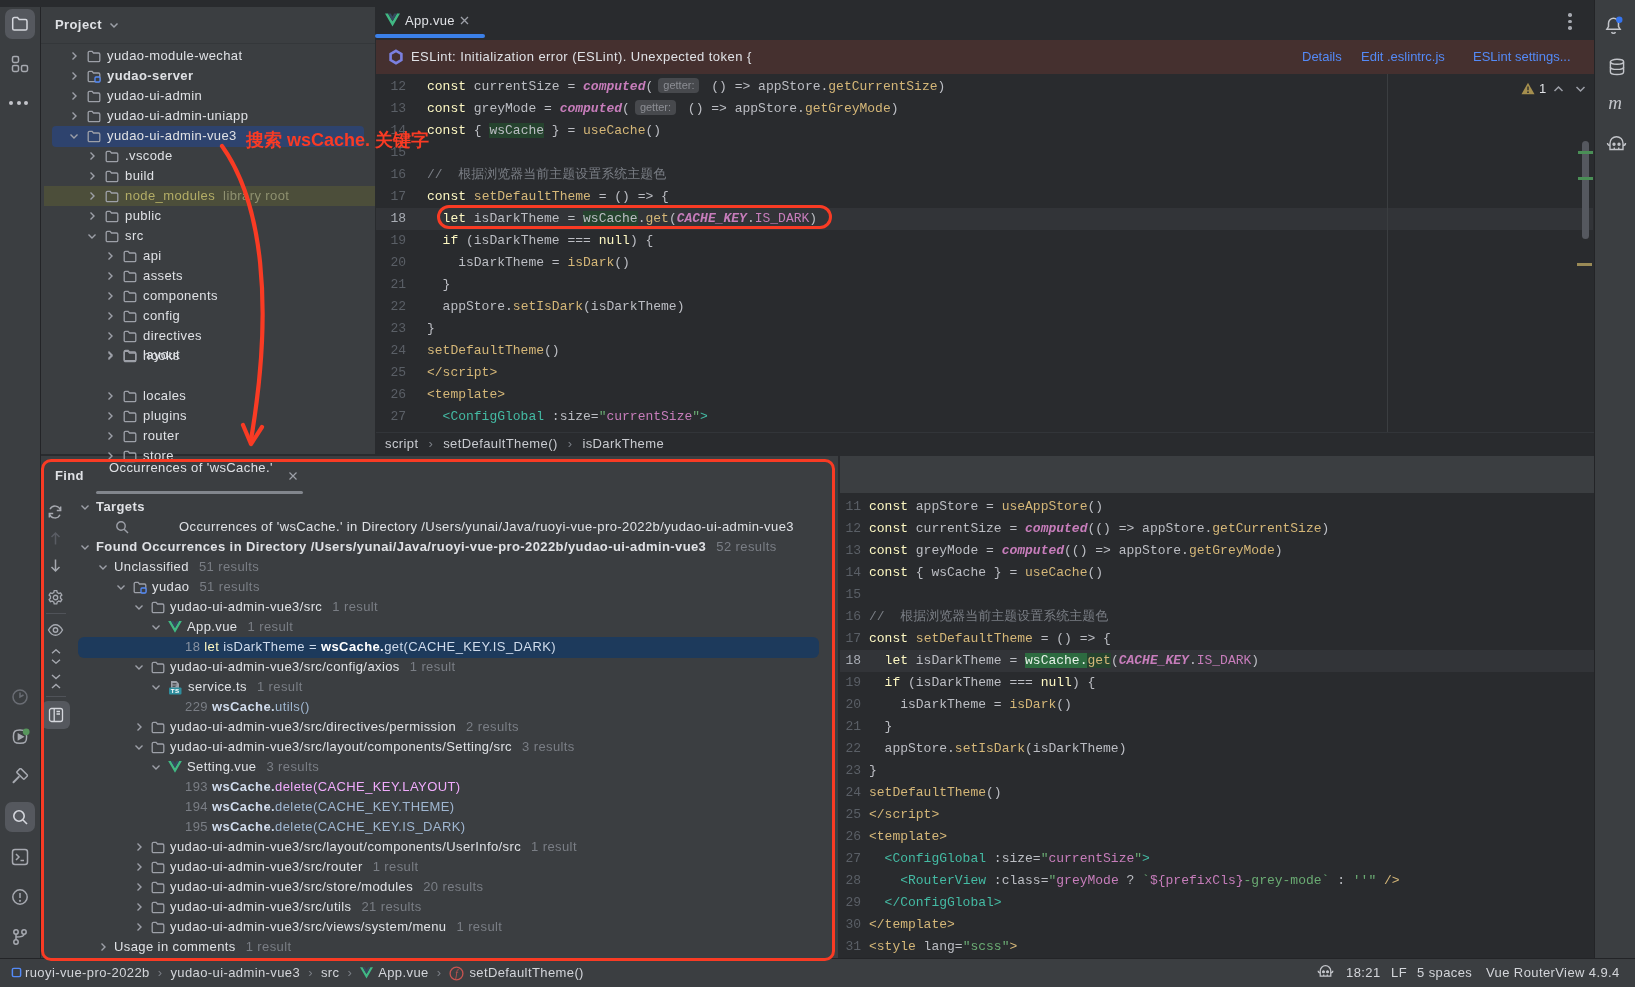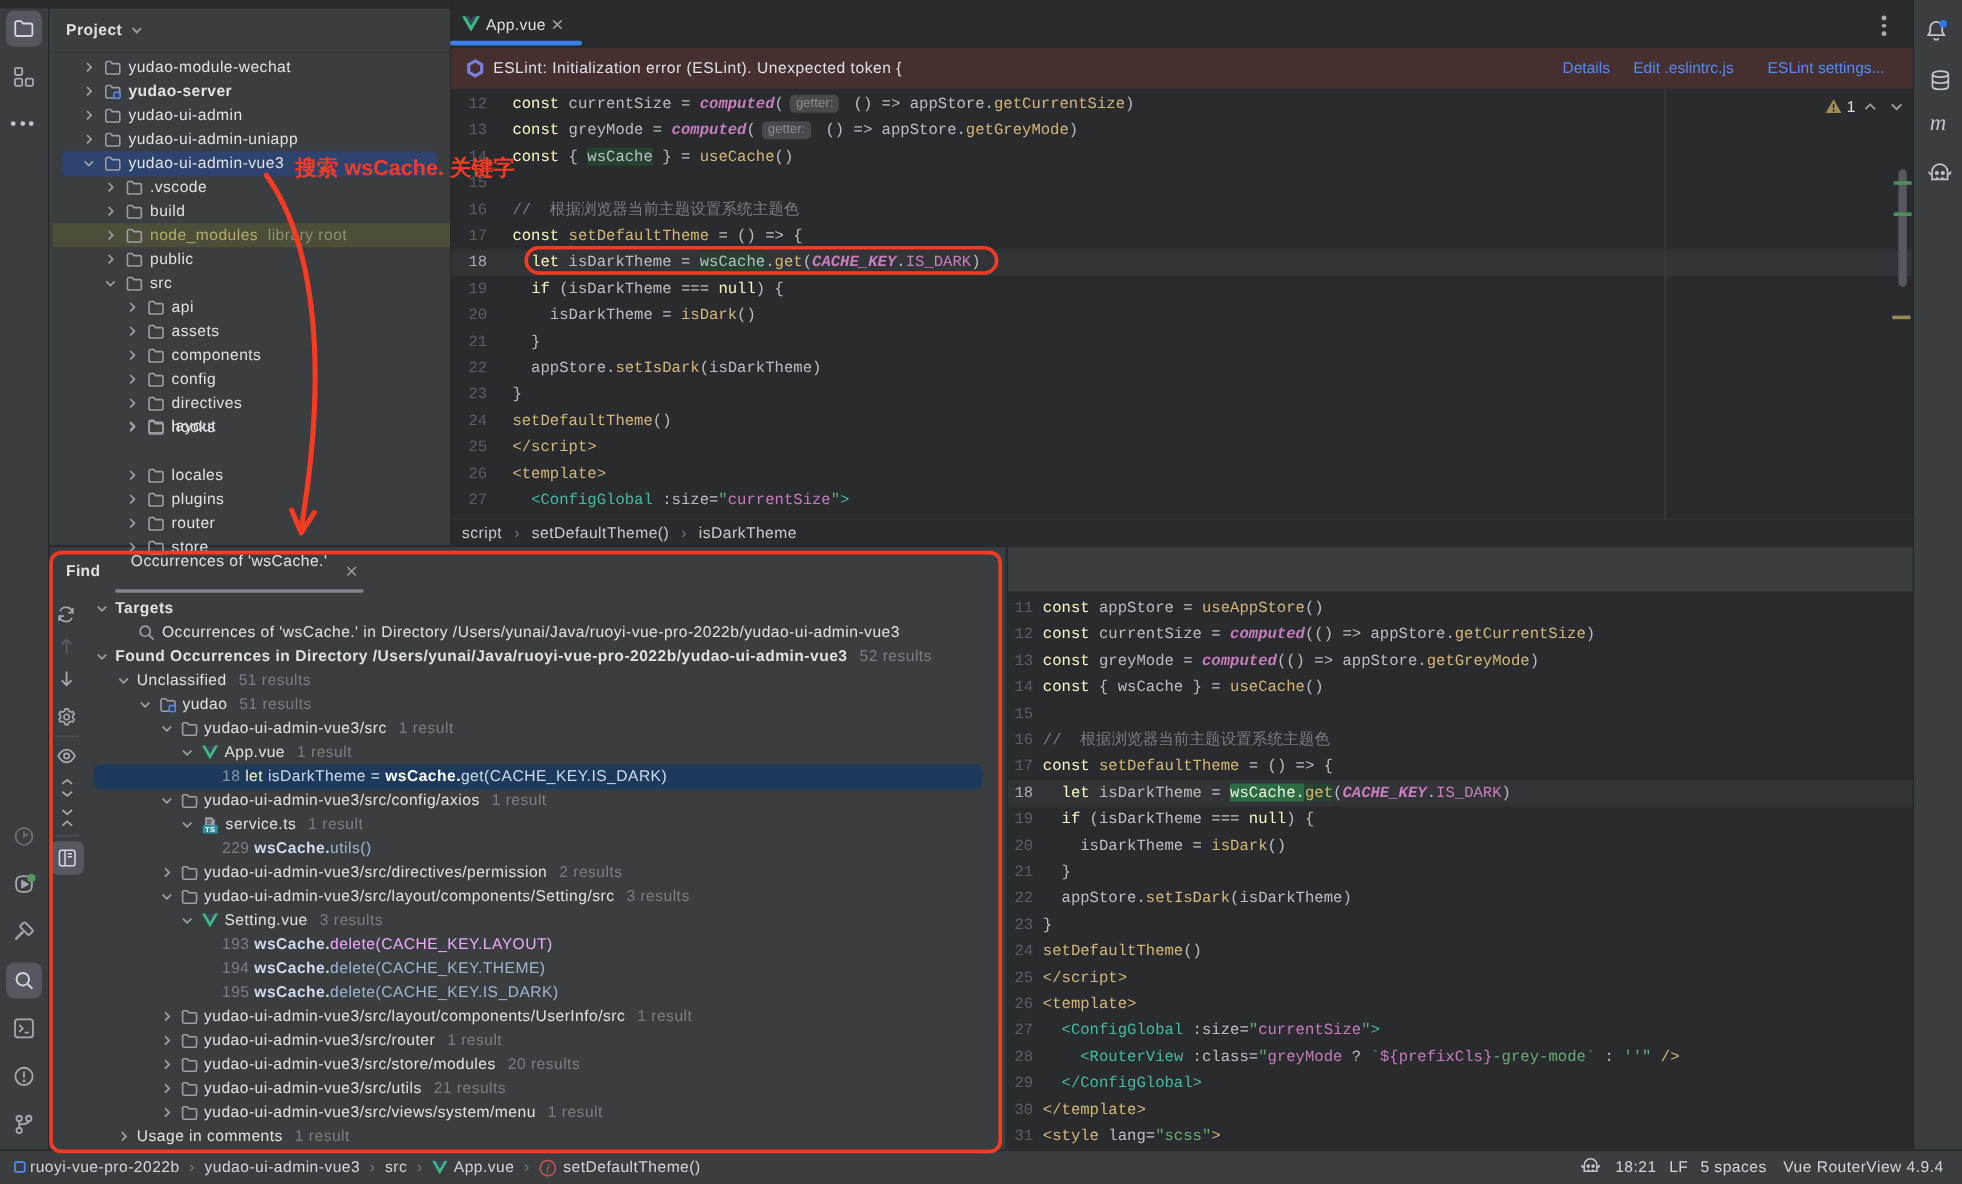--- a/index.html
+++ b/index.html
@@ -435,21 +435,21 @@
     </svg>
 
     <div class="abs" style="left:78px;top:637px;width:741px;height:21px;background:#1d3a5c;border-radius:6px;"></div>
     <div id="ftree">
         <div class="row" style="left:79px;top:497px;">
           <svg class="ic" width="12" height="12" viewBox="0 0 12 12" fill="none" stroke="#9da0a8" stroke-width="1.4">
             <path d="M2.5 4.5 6 8l3.5-3.5"></path>
           </svg>
           <span style="white-space:pre"><span class="b" style="margin-left:5px">Targets</span></span>
         </div>
-        <div class="row" style="left:115px;top:517px;">
+        <div class="row" style="left:115px;top:517px;gap:44px;">
           <svg class="ic" width="14" height="14" viewBox="0 0 14 14" fill="none" stroke="#9da0a8" stroke-width="1.4">
             <circle cx="6" cy="6" r="4.2"></circle>
             <path d="M9.2 9.2 13 13"></path>
           </svg>
           <span style="white-space:pre"><span style="margin-left:6px">Occurrences of 'wsCache.' in Directory /Users/yunai/Java/ruoyi-vue-pro-2022b/yudao-ui-admin-vue3</span></span>
         </div>
         <div class="row" style="left:79px;top:537px;">
           <svg class="ic" width="12" height="12" viewBox="0 0 12 12" fill="none" stroke="#9da0a8" stroke-width="1.4">
             <path d="M2.5 4.5 6 8l3.5-3.5"></path>
           </svg>

